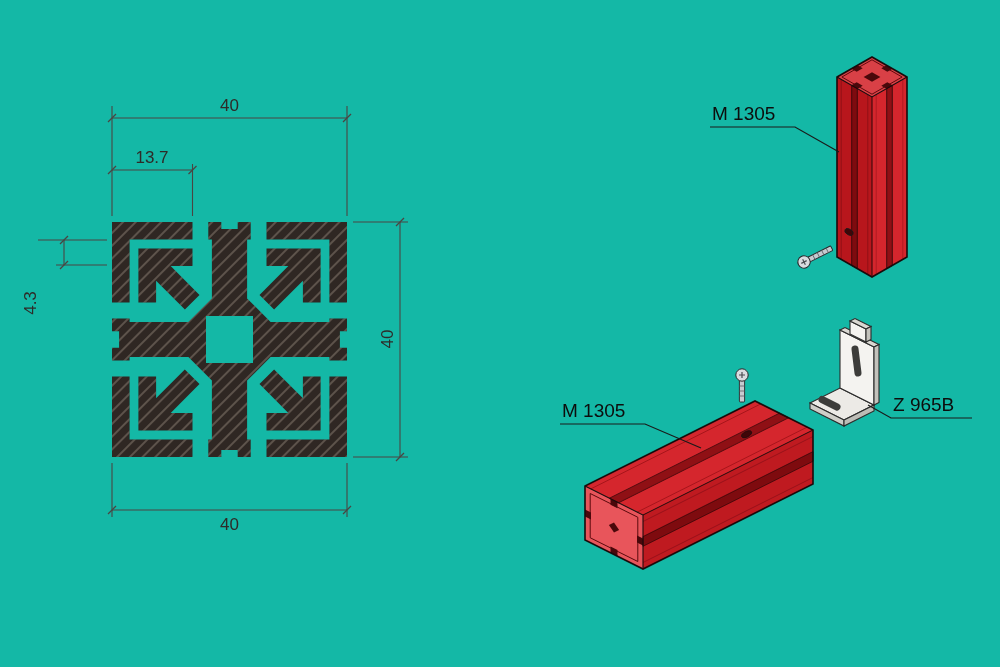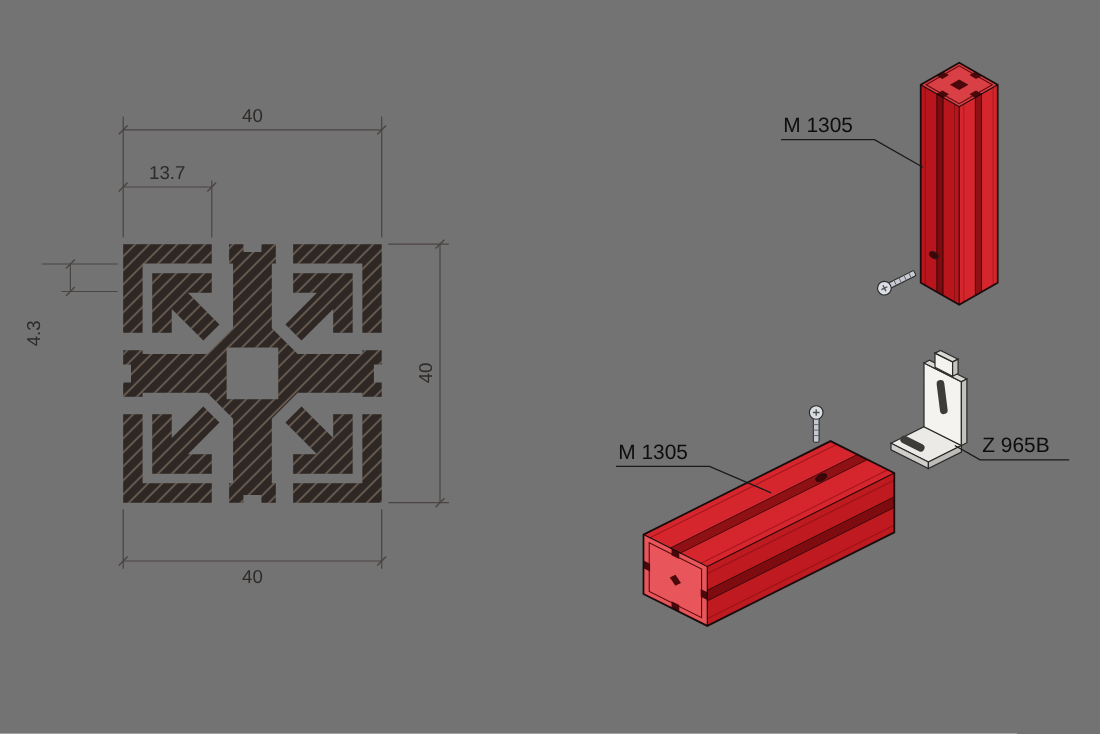--- a/index.html
+++ b/index.html
@@ -1,19 +1,19 @@
 <!DOCTYPE html>
 <html><head>
 <meta charset="utf-8">
 <style>
   html,body{margin:0;padding:0;}
   .canvas{
     position:relative;
     width:1000px;height:667px;
-    background:#737373;
+    background:#14b8a6;
     overflow:hidden;
     font-family:"Liberation Sans", sans-serif;
   }
   svg text{font-family:"Liberation Sans", sans-serif;}
   .dim-line{stroke:#4a4542;stroke-width:1.1;fill:none;}
   .dim-tick{stroke:#4a4542;stroke-width:1.3;}
   .dim-text{fill:#2e2b28;font-size:17px;}
   .part-label{fill:#0d0d0d;font-size:19px;}
   .leader{stroke:#1a1a1a;stroke-width:1.2;fill:none;}
   .outline{stroke:#1a0b0c;stroke-width:1.6;fill:none;}

